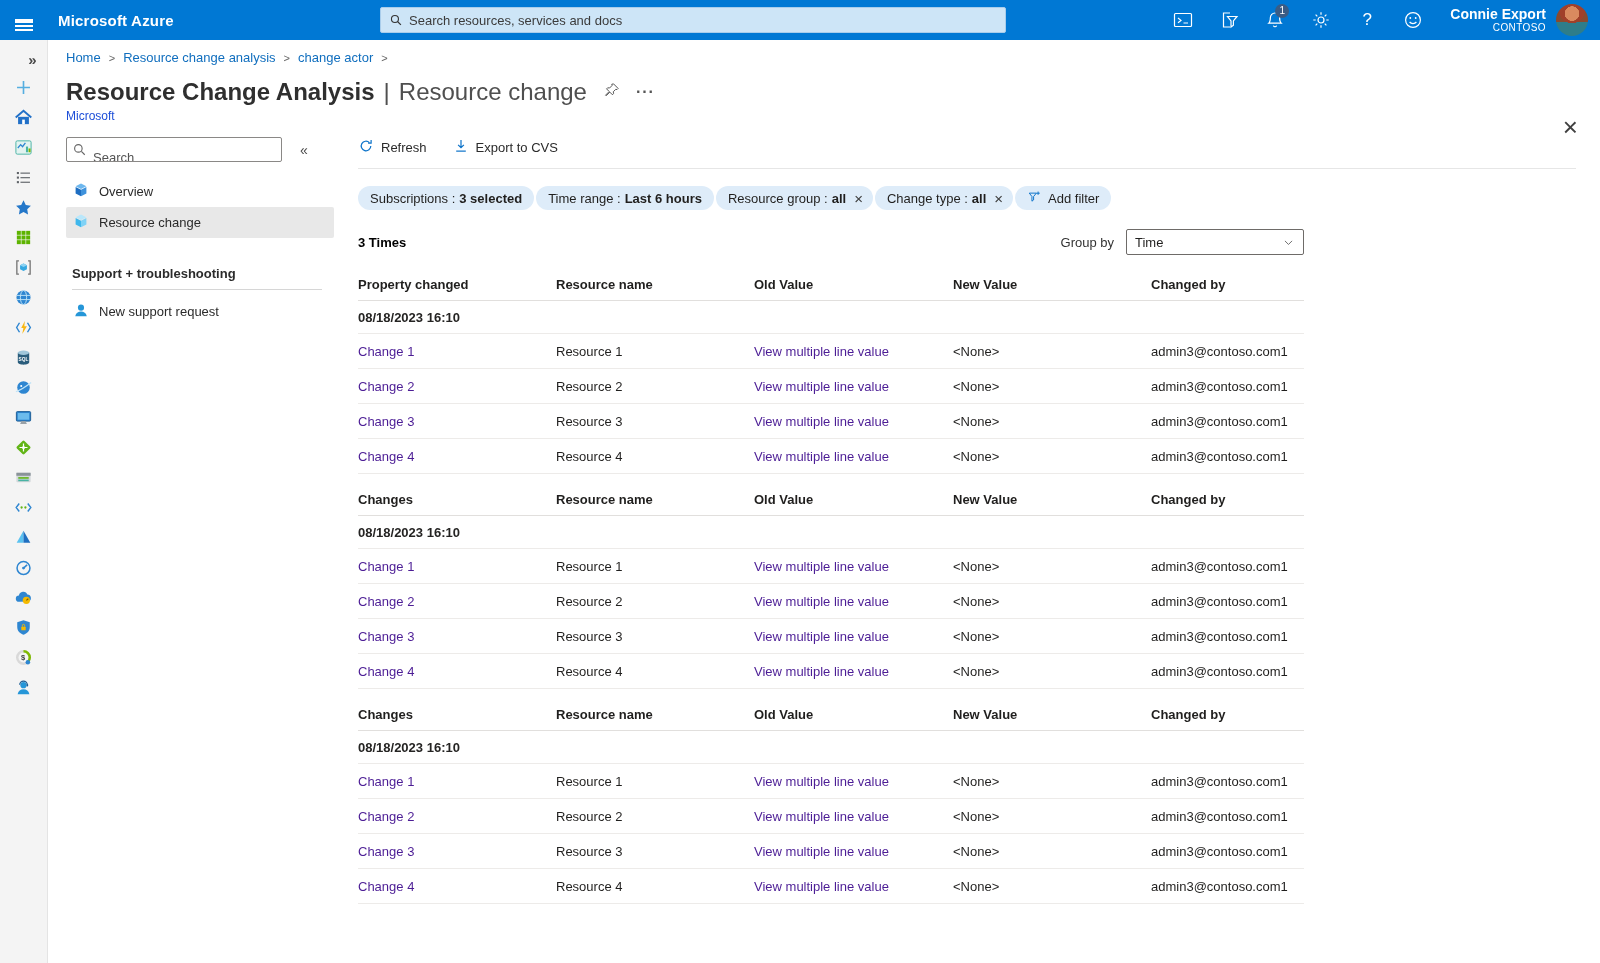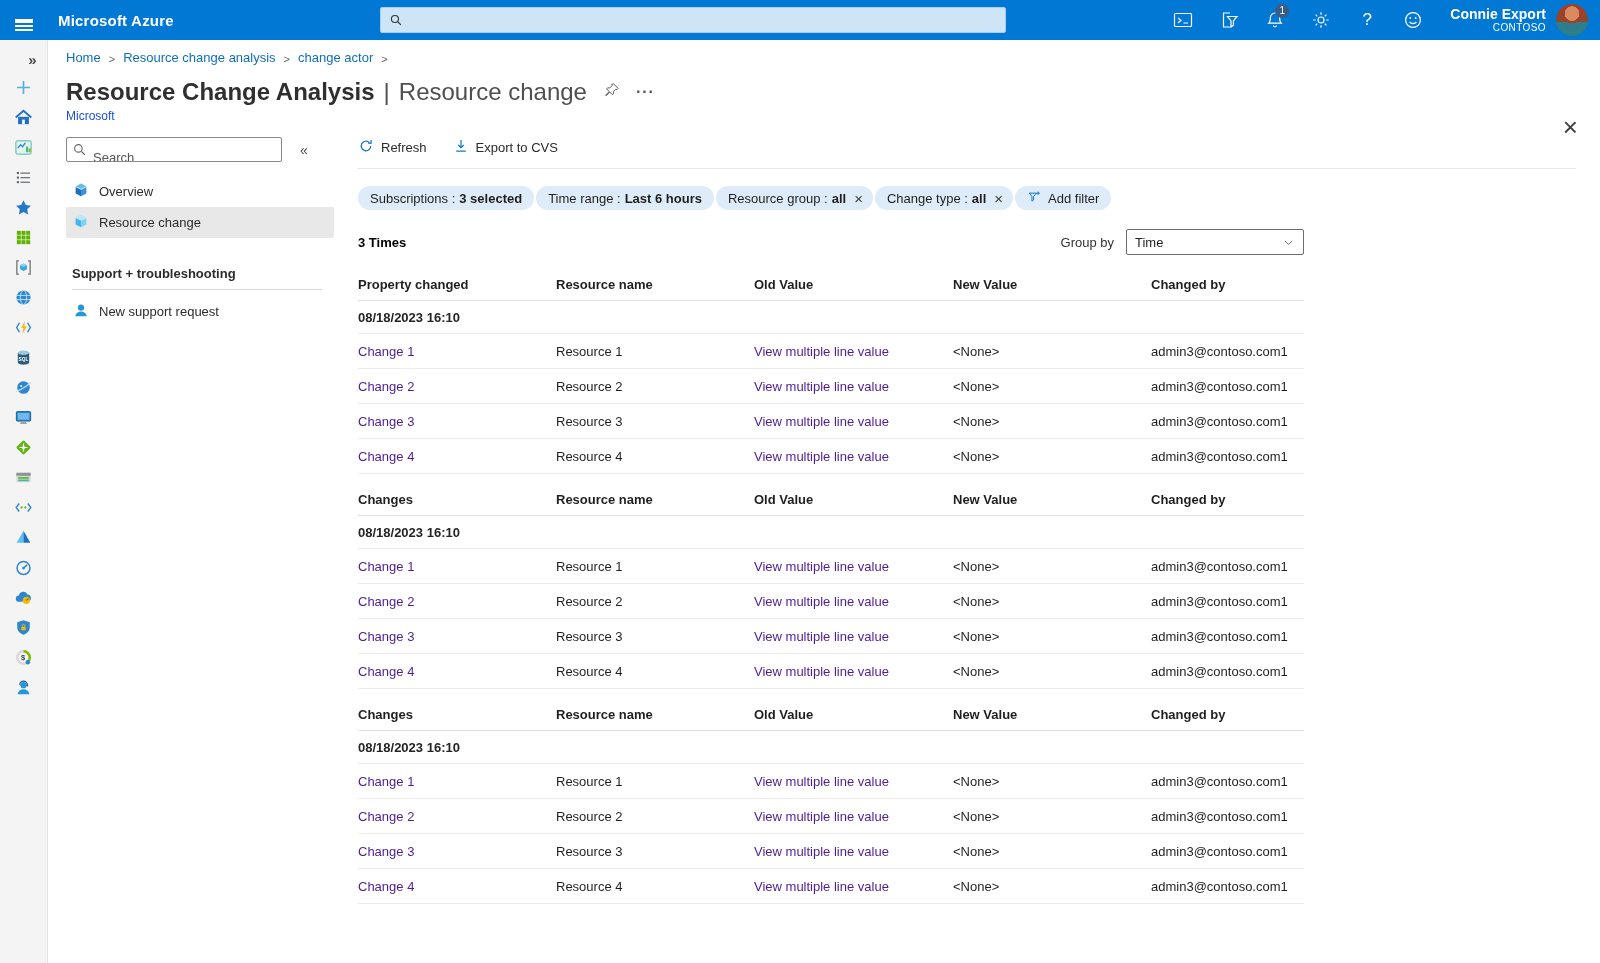--- a/index.html
+++ b/index.html
@@ -38,21 +38,21 @@
   .rail { width:48px; background:#f4f4f4; border-right:1px solid #e4e4e4; padding-top:4px;
     display:flex; flex-direction:column; align-items:center; flex:0 0 48px; }
   .rail-btn { width:44px; height:30px; display:flex; align-items:center; justify-content:center;
     background:none; border:none; cursor:pointer; }
   .rail-expand { color:#4a4a4a; font-size:15px; justify-content:flex-end; padding-right:9px; font-weight:600; }
 
   .page { flex:1; position:relative; padding:10px 0 0 18px; }
   .close-blade { position:absolute; top:74px; right:22px; background:none; border:none; cursor:pointer;
     font-size:26px; font-weight:300; color:#404040; line-height:1; }
 
-  .breadcrumb { font-size:13px; display:flex; align-items:flex-end; }
+  .breadcrumb { font-size:13px; display:flex; align-items:center; }
   .breadcrumb a { color:#106ebe; text-decoration:none; cursor:pointer; }
   .breadcrumb .sep { color:#666; margin:0 8px; font-size:11px; }
 
   .title-row { margin-top:13px; display:flex; align-items:center; }
   .title-row h1 { font-size:24px; font-weight:400; display:flex; align-items:baseline; gap:9px; }
   .title-strong { font-weight:700; color:#2f2f2f; }
   .title-sep { color:#4f4f4f; }
   .title-rest { color:#4f4f4f; }
   .pin-btn, .more-btn { background:none; border:none; cursor:pointer; margin-left:16px; color:#555; }
   .more-btn { font-size:16px; letter-spacing:1px; font-weight:700; }
@@ -121,20 +121,21 @@
         <span></span>
         <span></span>
       </span>
     </button>
   <span class="brand">Microsoft Azure</span>
   <div class="tb-search">
     <svg width="14" height="14" viewBox="0 0 20 20">
         <circle cx="8.5" cy="8.5" r="5" fill="none" stroke="#333" stroke-width="1.6"></circle>
         <path d="M12.5 12.5l4.5 4.5" stroke="#333" stroke-width="1.6"></path>
       </svg>
+    <input type="text" placeholder="Search resources, services and docs" style="">
   </div>
   <div class="tb-right">
     <span id="tb-icons" style="display: contents;"><button class="tb-icon">
           <svg width="20" height="20" viewBox="0 0 20 20">
             <rect x="1.5" y="3.5" width="17" height="13" rx="1" fill="none" stroke="#fff" stroke-width="1.2"></rect>
             <path d="M5 8l3 2.4L5 12.8M10.5 13h4.5" fill="none" stroke="#fff" stroke-width="1.2"></path>
           </svg>
         </button><button class="tb-icon">
           <svg width="20" height="20" viewBox="0 0 20 20">
             <path d="M11 3H4.5v14H11" fill="none" stroke="#fff" stroke-width="1.2"></path>

